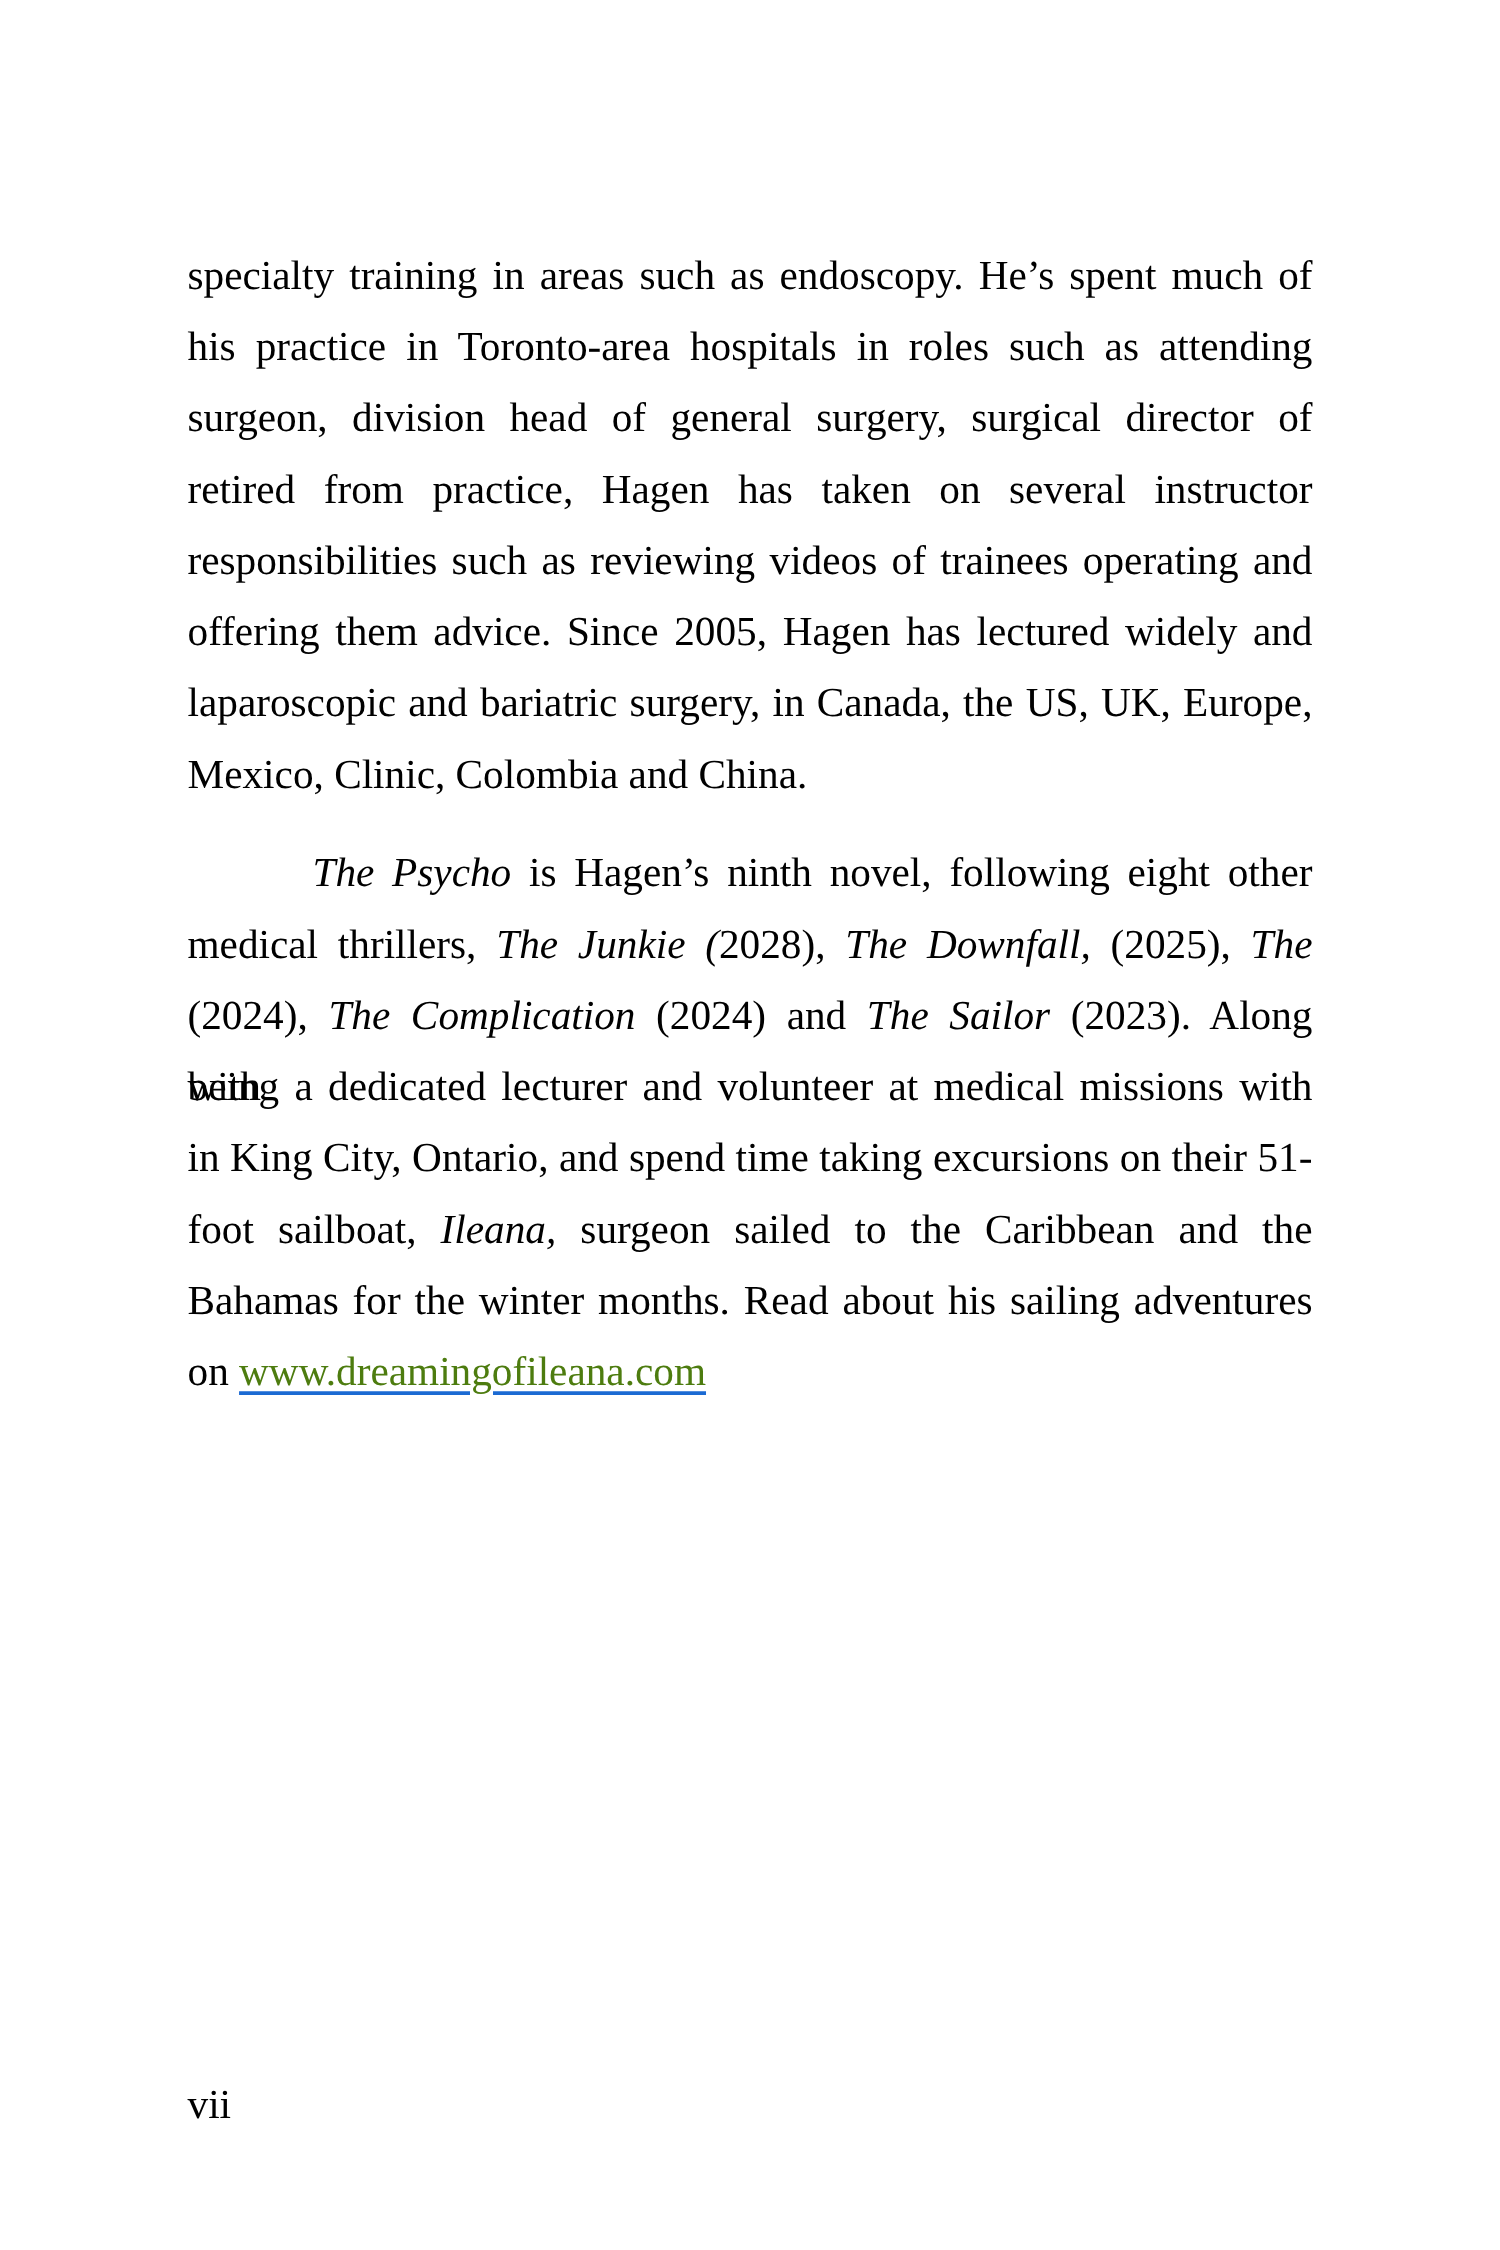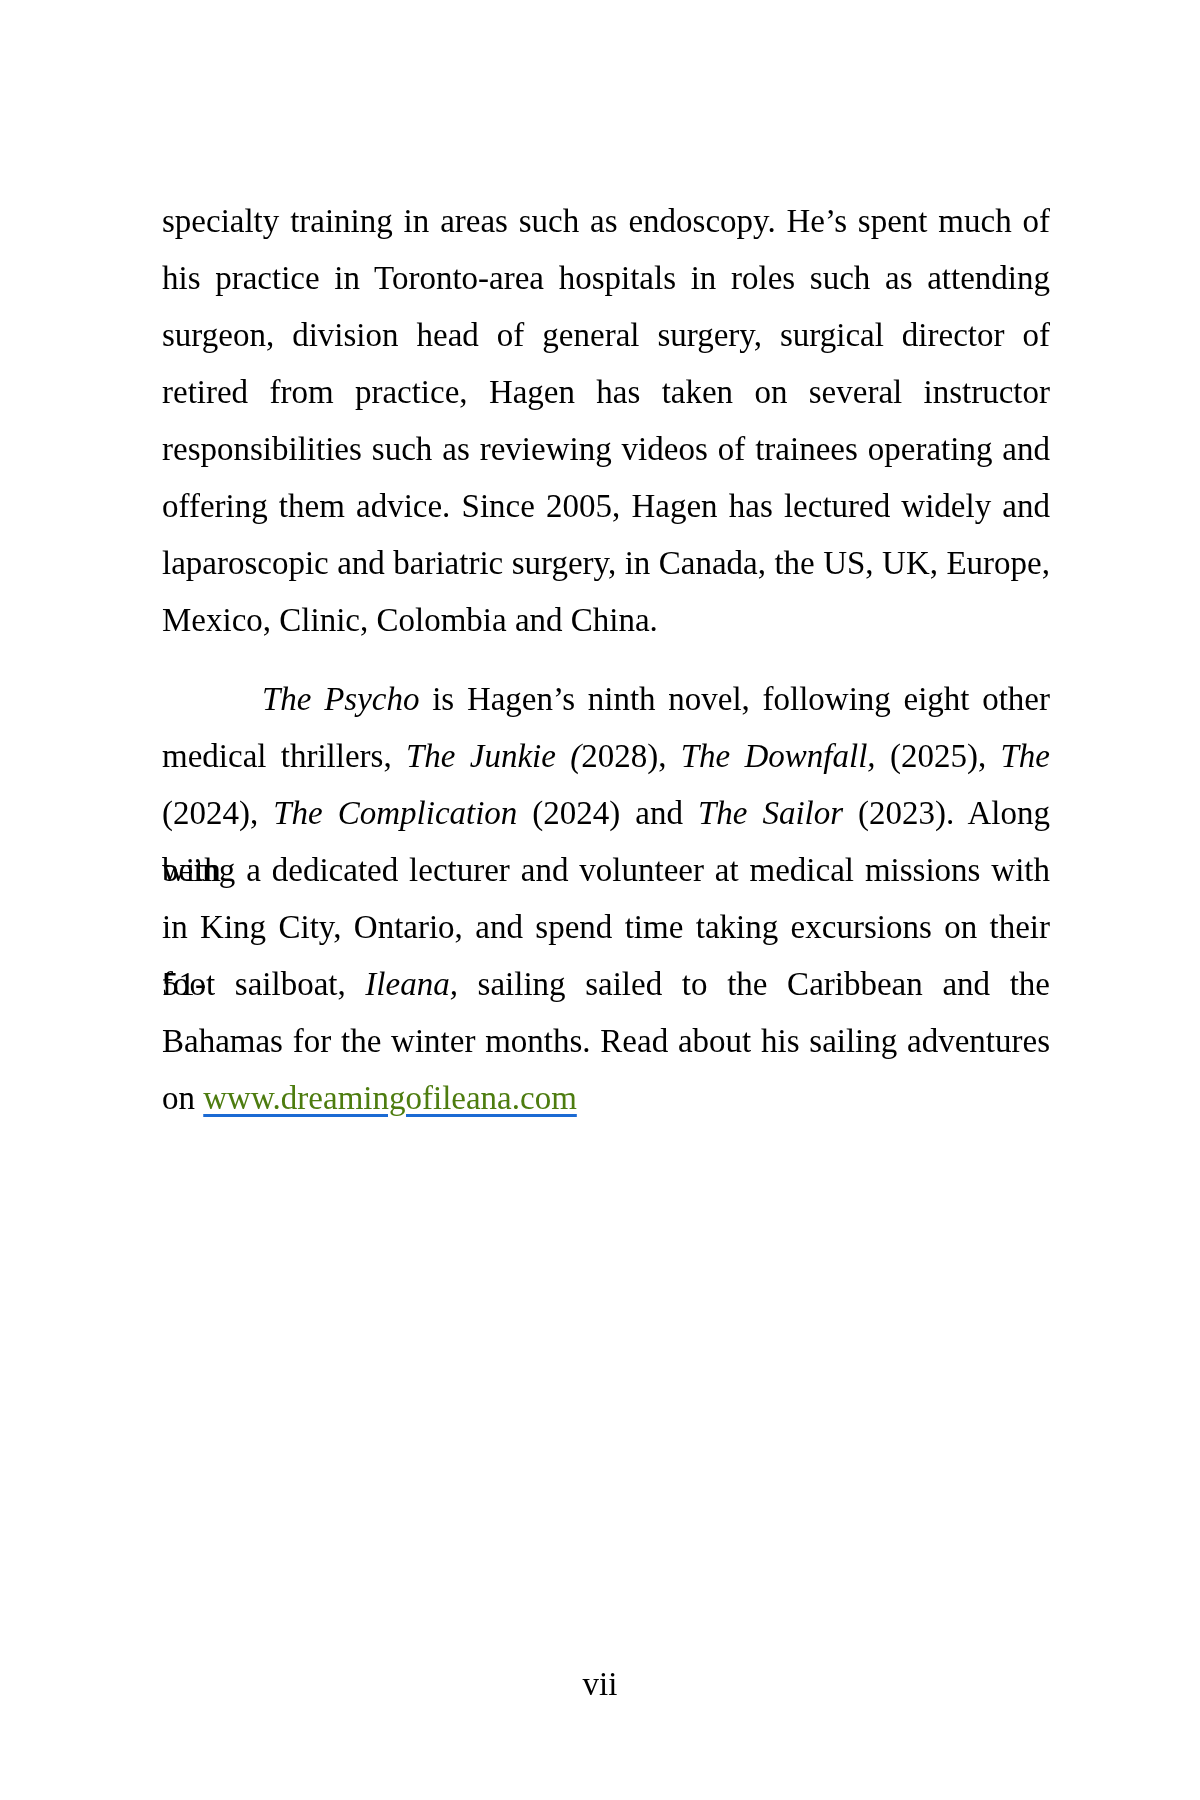--- a/index.html
+++ b/index.html
@@ -27,21 +27,20 @@
     padding: 0;
   }
   .paragraph + .paragraph {
     margin-top: 22px;
   }
   .line {
     display: block;
     height: 57px;
     line-height: 57px;
     white-space: normal;
-    margin-left: 12px;
   }
   .line.justified {
     text-align: justify;
     text-align-last: justify;
     text-justify: inter-word;
   }
   .line .italic {
     font-style: italic;
   }
   .line a {
@@ -52,21 +51,21 @@
     cursor: pointer;
   }
   .page-footer {
     position: absolute;
     left: 150px;
     top: 1656px;
     width: 900px;
     height: 57px;
     line-height: 57px;
     font-size: 33px;
-    text-align: center;
+    text-align: left;
   }
 </style>
 </head>
 <body>
 
 <div class="text-block">
     <div class="paragraph">
       <div class="line justified"><span>specialty training in areas such as endoscopy. He’s spent much of</span></div>
       <div class="line justified"><span>his practice in Toronto-area hospitals in roles such as attending</span></div>
       <div class="line justified"><span>surgeon, division head of general surgery, surgical director of</span></div>
@@ -75,19 +74,19 @@
       <div class="line justified"><span>offering them advice. Since 2005, Hagen has lectured widely and</span></div>
       <div class="line justified"><span>laparoscopic and bariatric surgery, in Canada, the US, UK, Europe,</span></div>
       <div class="line"><span>Mexico, Clinic, Colombia and China.</span></div>
     </div>
     <div class="paragraph">
       <div class="line justified" style="text-indent: 100px;"><span class="italic">The Psycho</span><span> is Hagen’s ninth novel, following eight other</span></div>
       <div class="line justified"><span>medical thrillers, </span><span class="italic">The Junkie (</span><span>2028), </span><span class="italic">The Downfall, </span><span>(2025), </span><span class="italic">The</span></div>
       <div class="line justified"><span>(2024), </span><span class="italic">The Complication</span><span> (2024) and </span><span class="italic">The Sailor</span><span> (2023). Along with</span></div>
       <div class="line justified"><span>being a dedicated lecturer and volunteer at medical missions with</span></div>
       <div class="line justified"><span>in King City, Ontario, and spend time taking excursions on their 51-</span></div>
-      <div class="line justified"><span>foot sailboat, </span><span class="italic">Ileana,</span><span> sailing sailed to the Caribbean and the</span></div>
+      <div class="line justified"><span>foot sailboat, </span><span class="italic">Ileana,</span><span> surgeon sailed to the Caribbean and the</span></div>
       <div class="line justified"><span>Bahamas for the winter months. Read about his sailing adventures</span></div>
       <div class="line"><span>on </span><a href="#">www.dreamingofileana.com</a></div>
     </div>
   </div>
 
 <div class="page-footer">vii</div>
 
 </body></html>

